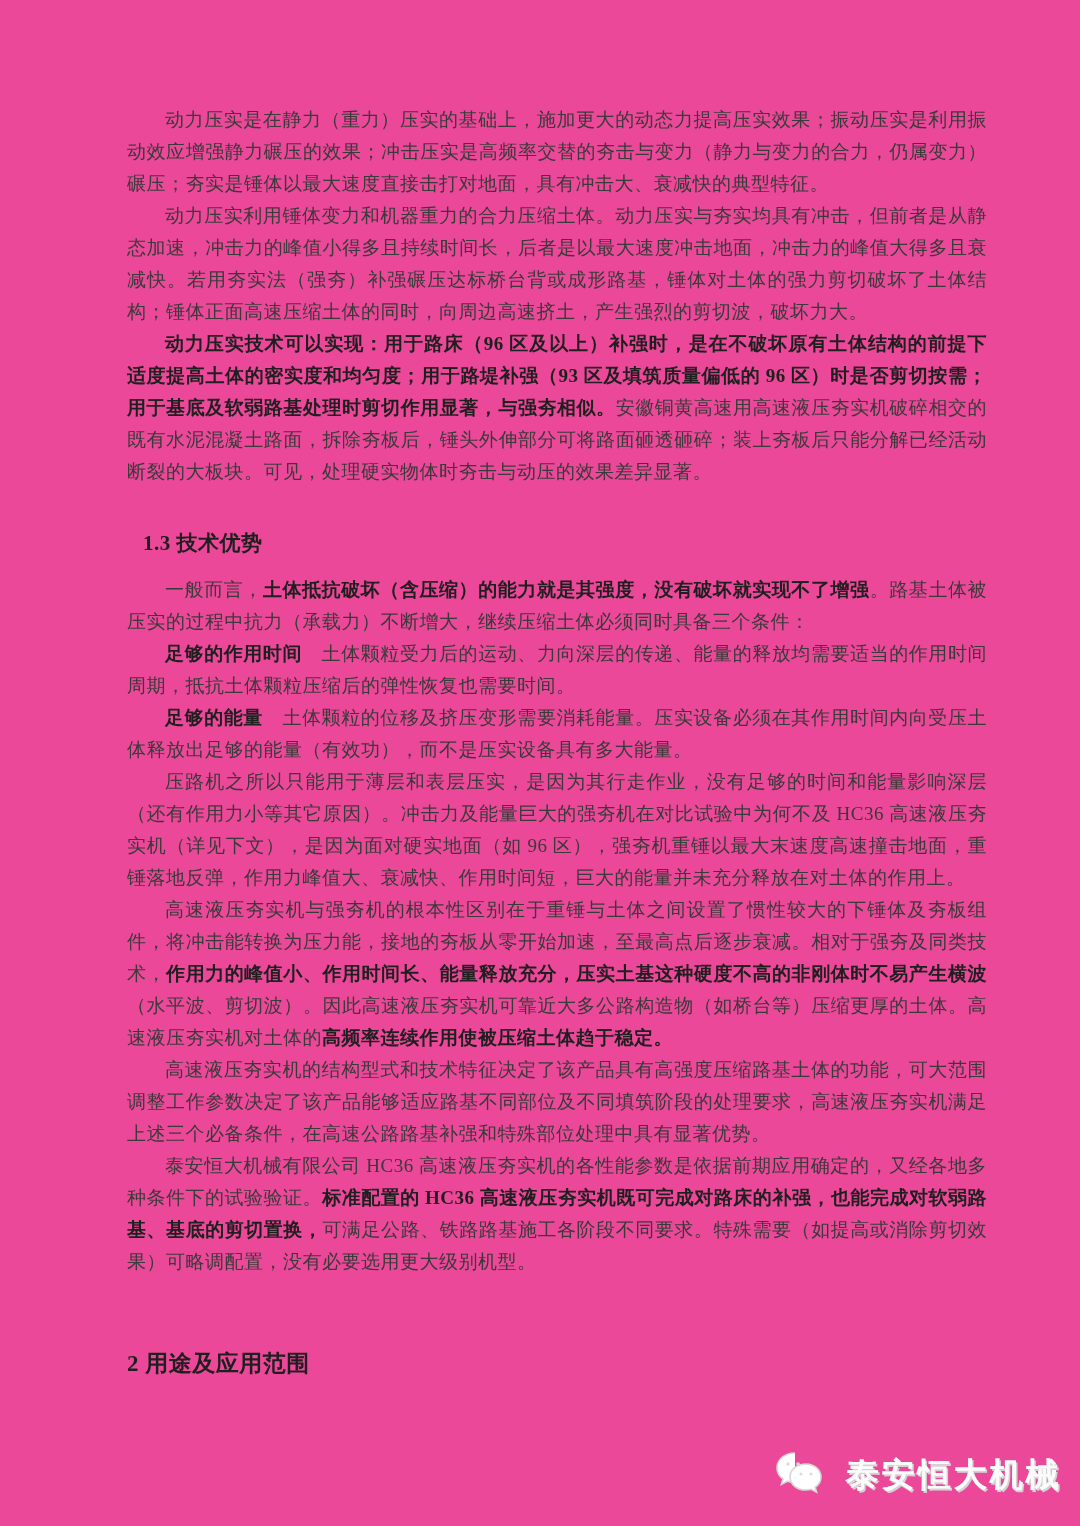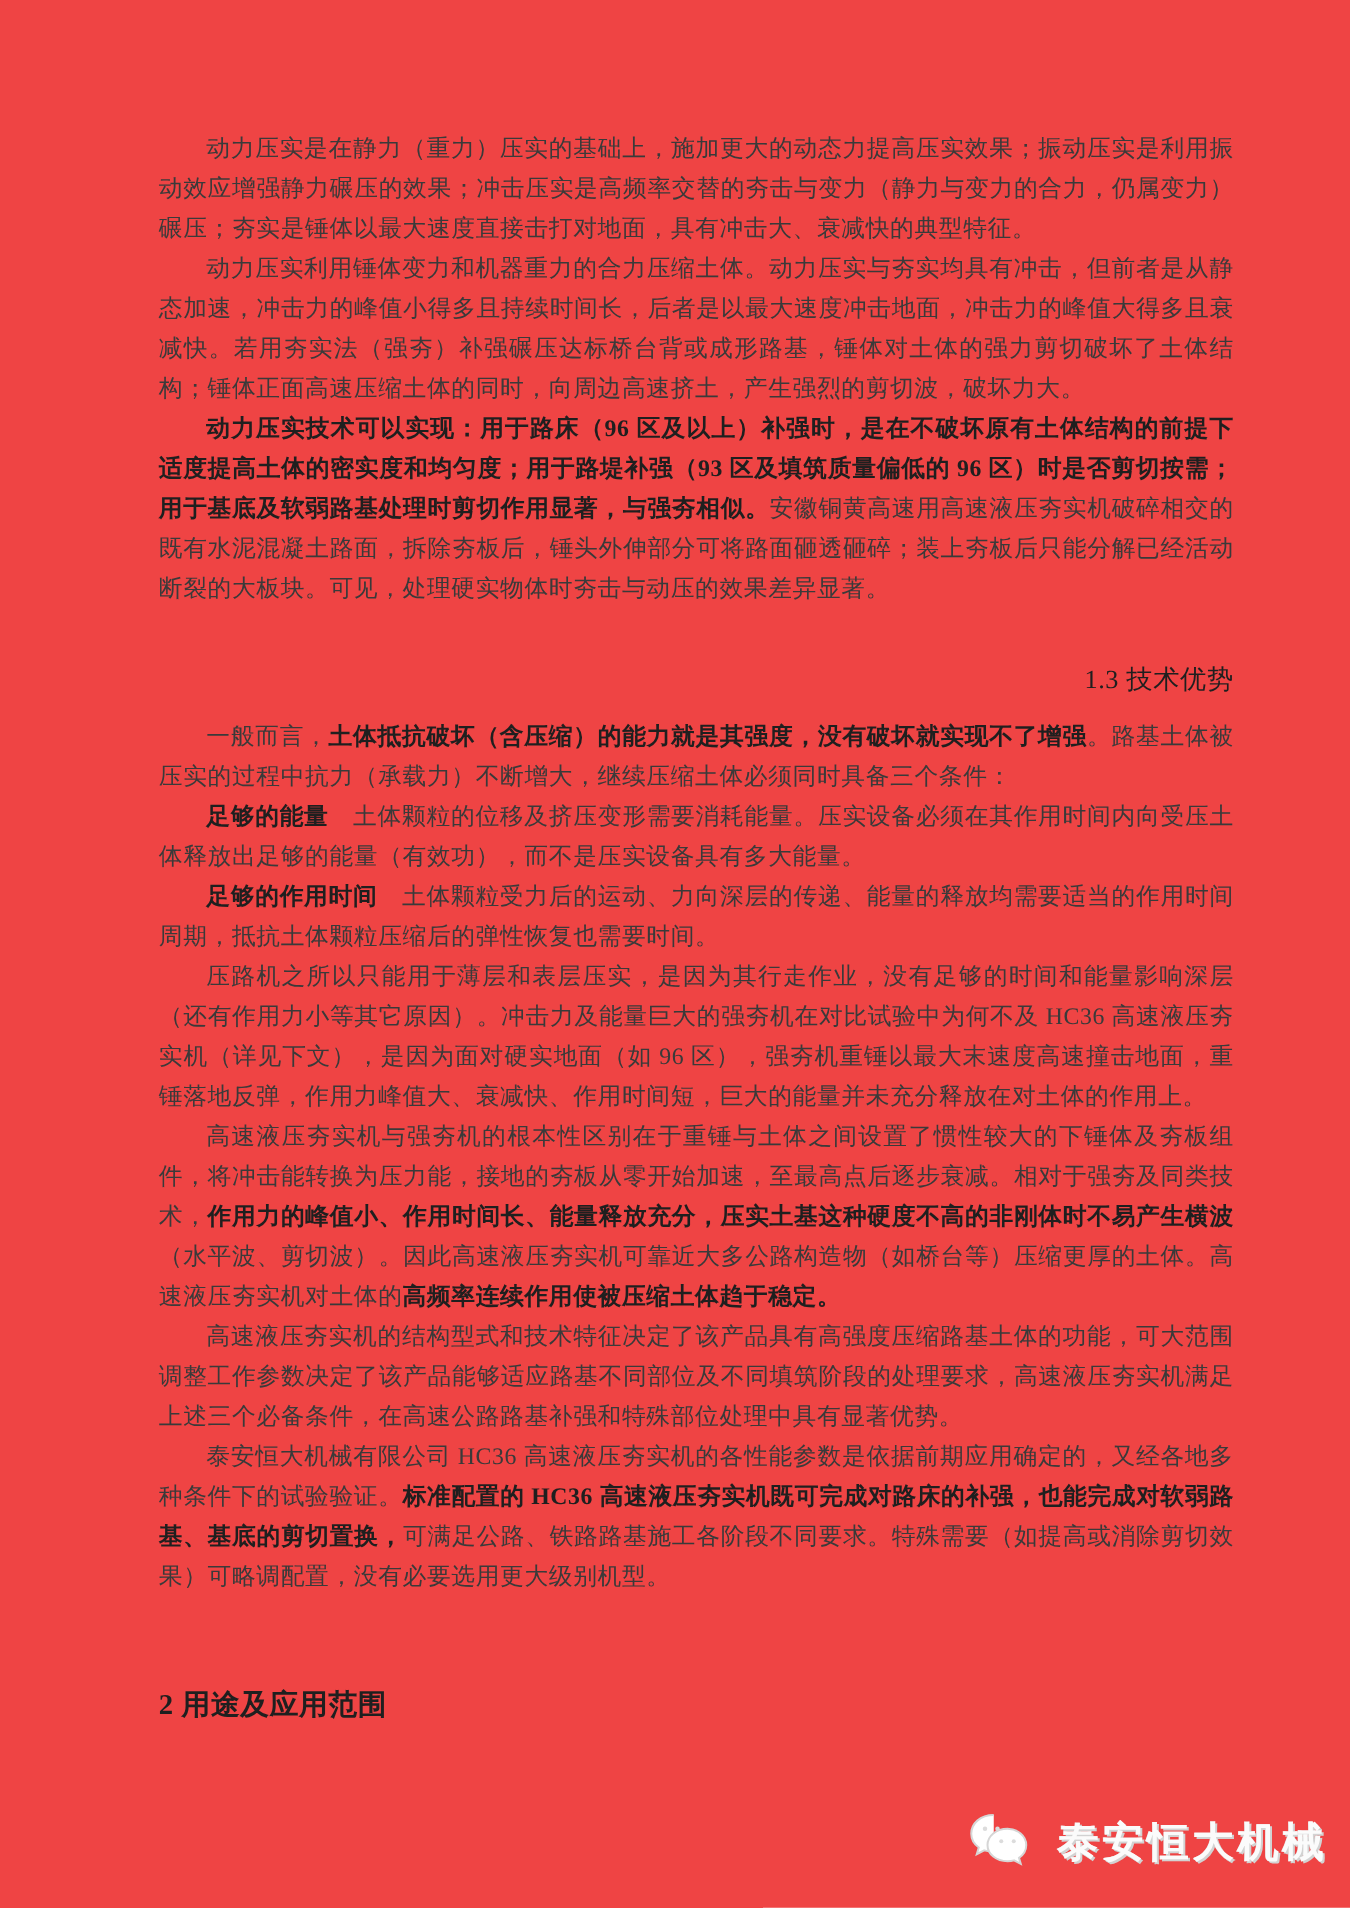--- a/index.html
+++ b/index.html
@@ -7,48 +7,47 @@
     width: 1080px;
     height: 1526px;
     background: #ffffff;
     position: relative;
     overflow: hidden;
     font-family: "Liberation Serif", "DejaVu Serif", serif;
   }
   .page {
     position: absolute;
     inset: 0;
-    background: #ef4444;
+    background: #ec4899;
   }
   .doc {
     position: absolute;
     left: 127px;
     top: 104px;
     width: 860px;
     color: #3a3a3a;
     font-size: 19px;
     line-height: 32px;
     letter-spacing: 0.5px;
   }
   .para {
     margin: 0;
     text-indent: 2em;
     text-align: justify;
     text-justify: inter-ideograph;
   }
   .run-b { font-weight: 700; color: #1f1f1f; }
   .run-r { font-weight: 400; }
   .h-sub {
-    font-weight: 400;
+    font-weight: 700;
     color: #1f1f1f;
     font-size: 21px;
     line-height: 30px;
     margin: 40px 0 16px 16px;
     text-indent: 0;
-    text-align: right;
   }
   .h-main {
     font-weight: 700;
     color: #1f1f1f;
     font-size: 23px;
     line-height: 32px;
     margin: 70px 0 0 0;
     text-indent: 0;
   }
   .watermark {
@@ -73,22 +72,22 @@
 </head>
 <body>
 
 <div class="page">
   <article class="doc" id="doc-body">
       <p class="para"><span class="run-r">动力压实是在静力（重力）压实的基础上，施加更大的动态力提高压实效果；振动压实是利用振动效应增强静力碾压的效果；冲击压实是高频率交替的夯击与变力（静力与变力的合力，仍属变力）碾压；夯实是锤体以最大速度直接击打对地面，具有冲击大、衰减快的典型特征。</span></p>
       <p class="para"><span class="run-r">动力压实利用锤体变力和机器重力的合力压缩土体。动力压实与夯实均具有冲击，但前者是从静态加速，冲击力的峰值小得多且持续时间长，后者是以最大速度冲击地面，冲击力的峰值大得多且衰减快。若用夯实法（强夯）补强碾压达标桥台背或成形路基，锤体对土体的强力剪切破坏了土体结构；锤体正面高速压缩土体的同时，向周边高速挤土，产生强烈的剪切波，破坏力大。</span></p>
       <p class="para"><span class="run-b">动力压实技术可以实现：用于路床（96 区及以上）补强时，是在不破坏原有土体结构的前提下适度提高土体的密实度和均匀度；用于路堤补强（93 区及填筑质量偏低的 96 区）时是否剪切按需；用于基底及软弱路基处理时剪切作用显著，与强夯相似。</span><span class="run-r">安徽铜黄高速用高速液压夯实机破碎相交的既有水泥混凝土路面，拆除夯板后，锤头外伸部分可将路面砸透砸碎；装上夯板后只能分解已经活动断裂的大板块。可见，处理硬实物体时夯击与动压的效果差异显著。</span></p>
       <div class="h-sub">1.3 技术优势</div>
       <p class="para"><span class="run-r">一般而言，</span><span class="run-b">土体抵抗破坏（含压缩）的能力就是其强度，没有破坏就实现不了增强</span><span class="run-r">。路基土体被压实的过程中抗力（承载力）不断增大，继续压缩土体必须同时具备三个条件：</span></p>
+      <p class="para"><span class="run-b">足够的作用时间</span><span class="run-r">　土体颗粒受力后的运动、力向深层的传递、能量的释放均需要适当的作用时间周期，抵抗土体颗粒压缩后的弹性恢复也需要时间。</span></p>
       <p class="para"><span class="run-b">足够的能量</span><span class="run-r">　土体颗粒的位移及挤压变形需要消耗能量。压实设备必须在其作用时间内向受压土体释放出足够的能量（有效功），而不是压实设备具有多大能量。</span></p>
-      <p class="para"><span class="run-b">足够的作用时间</span><span class="run-r">　土体颗粒受力后的运动、力向深层的传递、能量的释放均需要适当的作用时间周期，抵抗土体颗粒压缩后的弹性恢复也需要时间。</span></p>
       <p class="para"><span class="run-r">压路机之所以只能用于薄层和表层压实，是因为其行走作业，没有足够的时间和能量影响深层（还有作用力小等其它原因）。冲击力及能量巨大的强夯机在对比试验中为何不及 HC36 高速液压夯实机（详见下文），是因为面对硬实地面（如 96 区），强夯机重锤以最大末速度高速撞击地面，重锤落地反弹，作用力峰值大、衰减快、作用时间短，巨大的能量并未充分释放在对土体的作用上。</span></p>
       <p class="para"><span class="run-r">高速液压夯实机与强夯机的根本性区别在于重锤与土体之间设置了惯性较大的下锤体及夯板组件，将冲击能转换为压力能，接地的夯板从零开始加速，至最高点后逐步衰减。相对于强夯及同类技术，</span><span class="run-b">作用力的峰值小、作用时间长、能量释放充分，压实土基这种硬度不高的非刚体时不易产生横波</span><span class="run-r">（水平波、剪切波）。因此高速液压夯实机可靠近大多公路构造物（如桥台等）压缩更厚的土体。高速液压夯实机对土体的</span><span class="run-b">高频率连续作用使被压缩土体趋于稳定。</span></p>
       <p class="para"><span class="run-r">高速液压夯实机的结构型式和技术特征决定了该产品具有高强度压缩路基土体的功能，可大范围调整工作参数决定了该产品能够适应路基不同部位及不同填筑阶段的处理要求，高速液压夯实机满足上述三个必备条件，在高速公路路基补强和特殊部位处理中具有显著优势。</span></p>
       <p class="para"><span class="run-r">泰安恒大机械有限公司 HC36 高速液压夯实机的各性能参数是依据前期应用确定的，又经各地多种条件下的试验验证。</span><span class="run-b">标准配置的 HC36 高速液压夯实机既可完成对路床的补强，也能完成对软弱路基、基底的剪切置换，</span><span class="run-r">可满足公路、铁路路基施工各阶段不同要求。特殊需要（如提高或消除剪切效果）可略调配置，没有必要选用更大级别机型。</span></p>
       <div class="h-main">2 用途及应用范围</div>
     </article>
 
   <div class="watermark">
     <span class="wm-icon">
       <svg width="52" height="46" viewBox="0 0 52 46">

